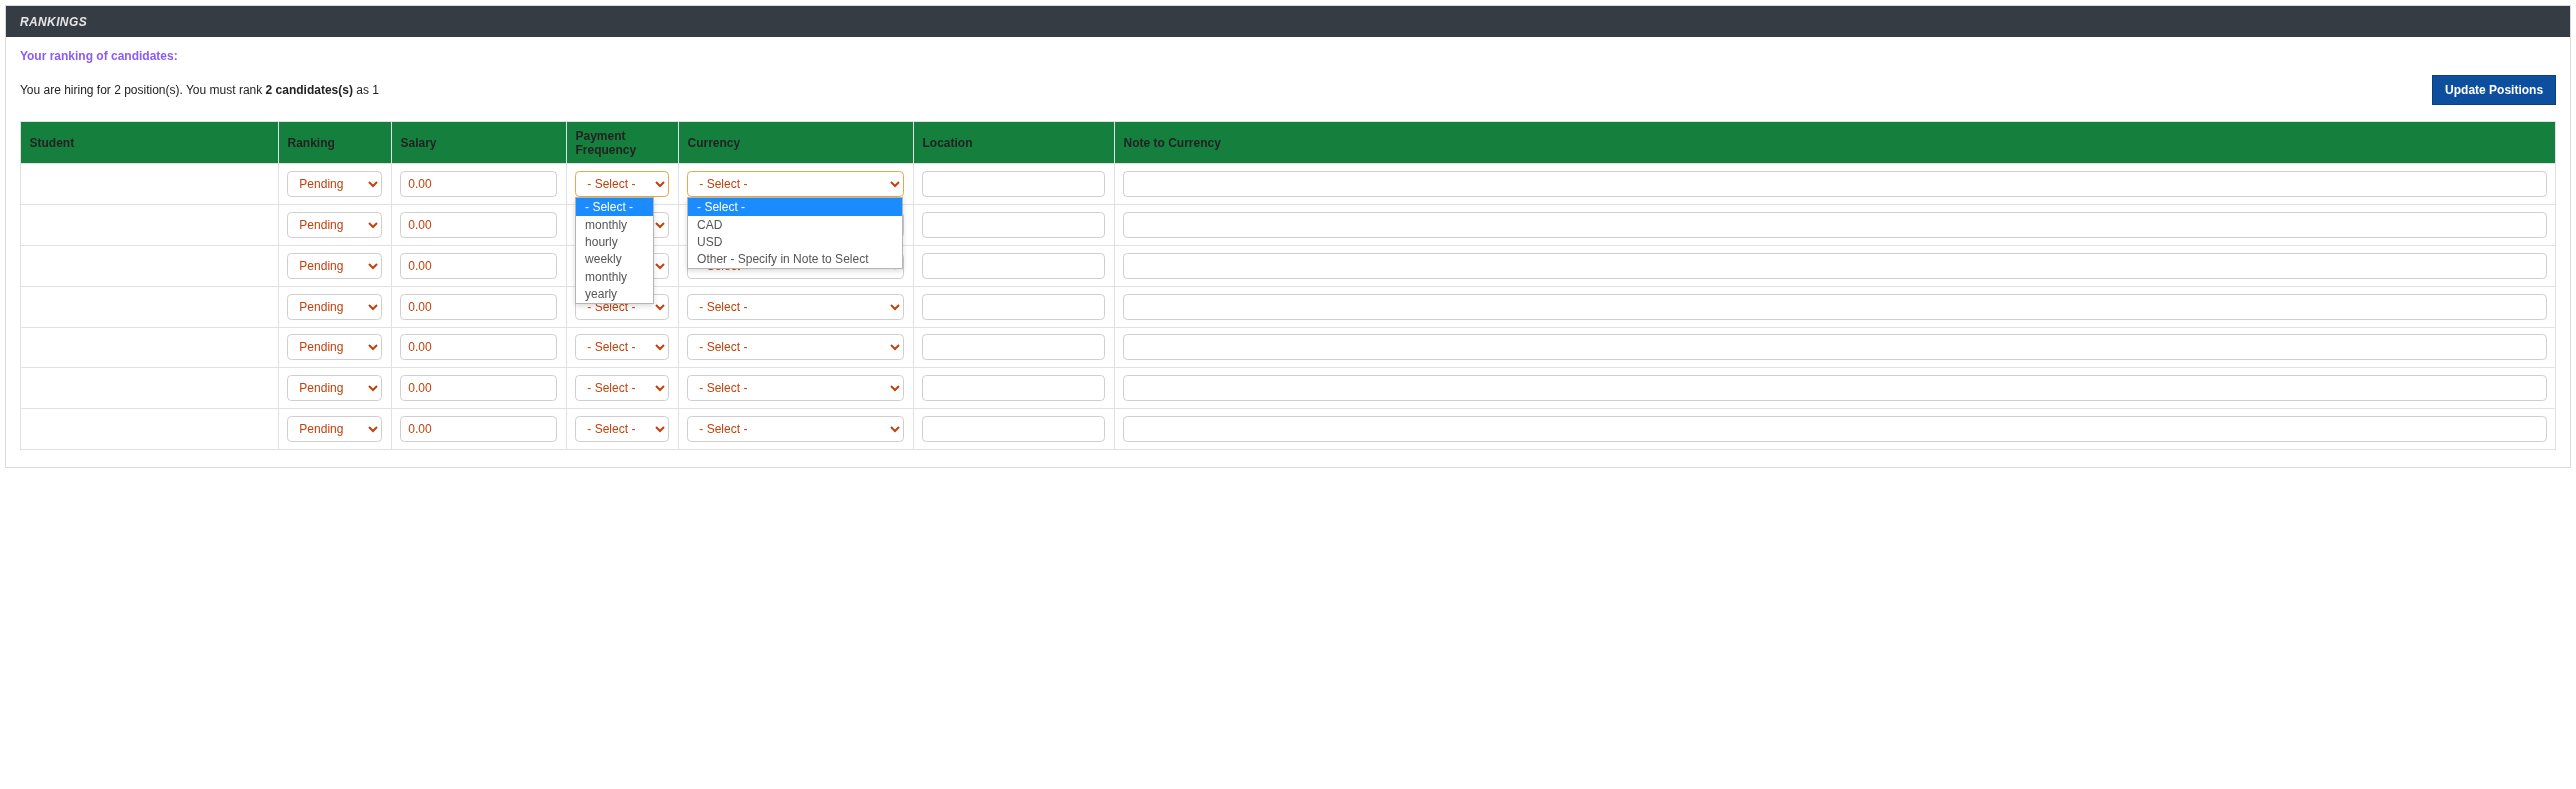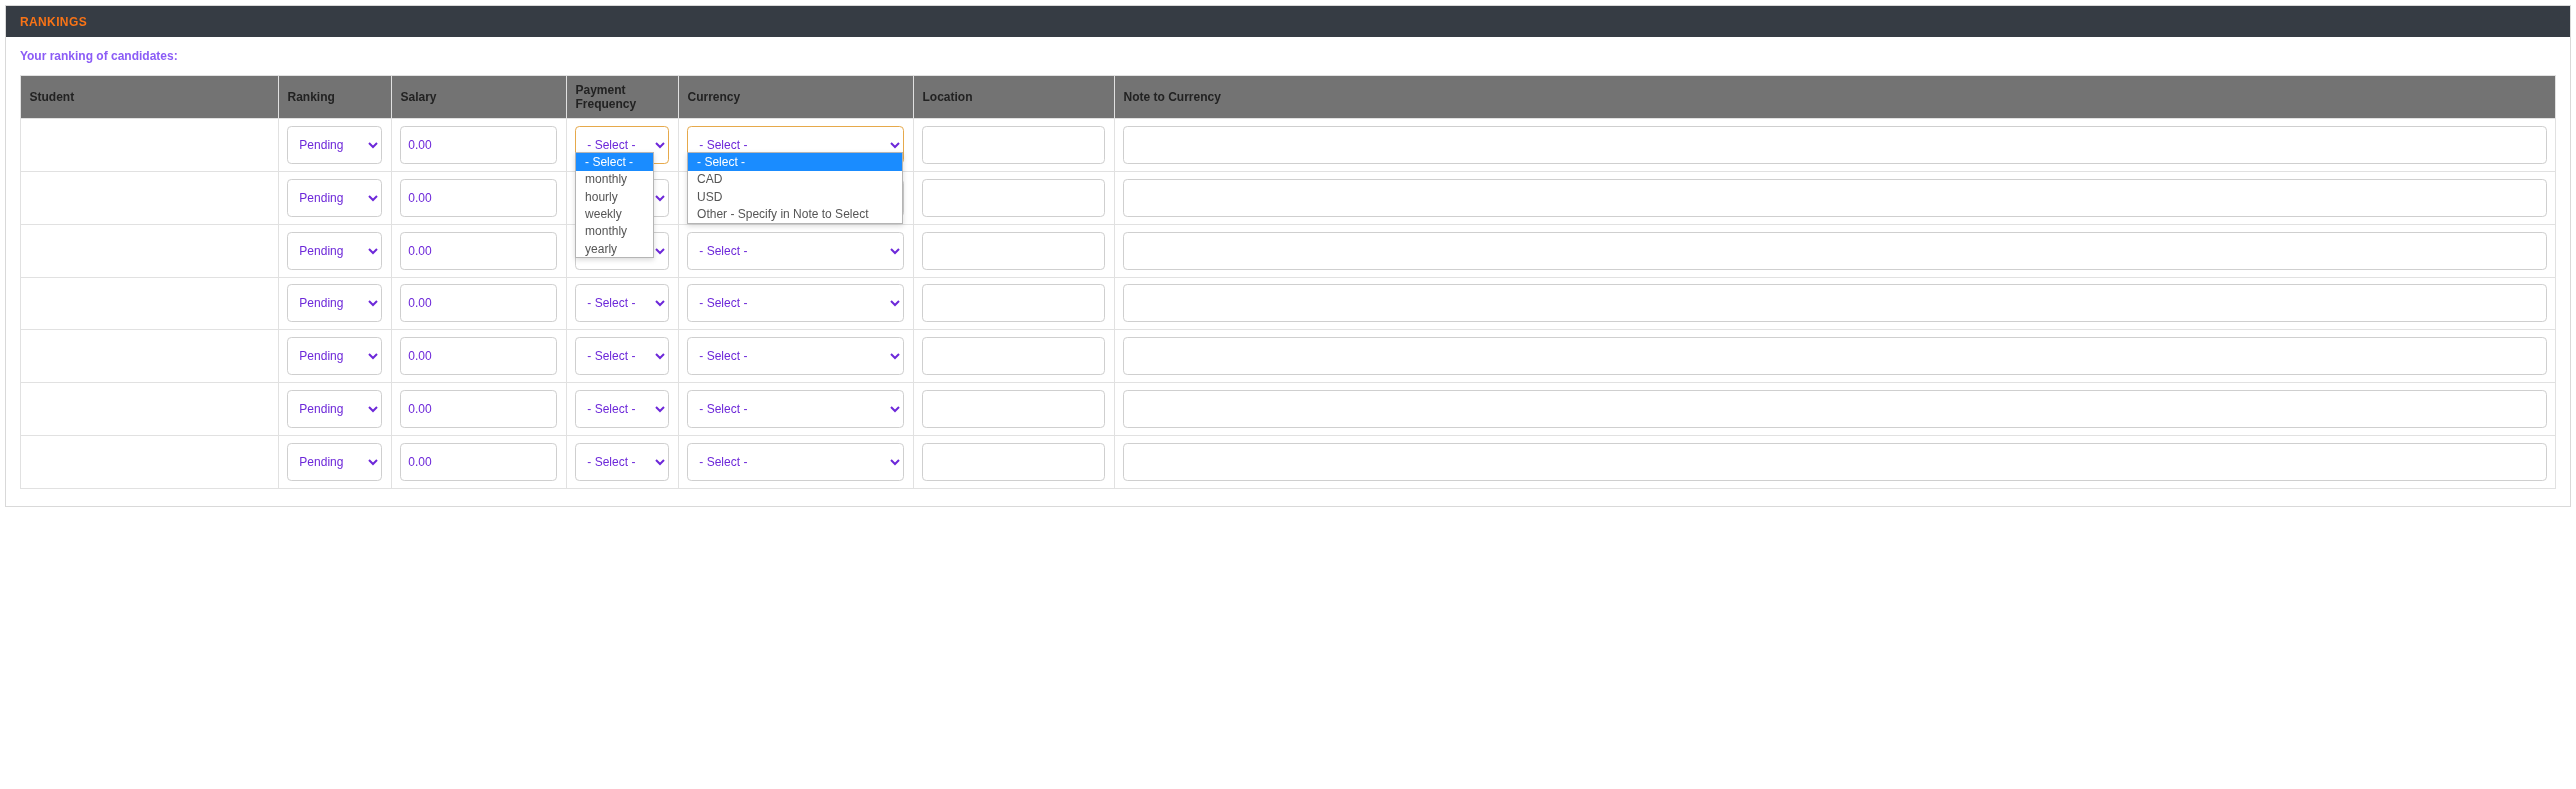--- a/index.html
+++ b/index.html
@@ -9,24 +9,25 @@
       font-size: 12px;
       color: #333;
       background: #fff;
       padding: 5.2px;
     }
     .outer {
       border: 0.9px solid #d9d9d9;
     }
     .header-bar {
       background: #363c44;
-      color: #f97316;
+      color: #e5e5e5;
       padding: 8.6px 13.7px;
       font-weight: 700;
       letter-spacing: 0.4px;
+      font-style: italic;
     }
     .content {
       padding: 12px 13.7px 17px 13.7px;
       position: relative;
     }
     .subtitle {
       font-weight: 700;
       margin: 0 0 12px 0;
       color: #8b5cf6;
     }
@@ -55,40 +56,40 @@
     }
     table.rank th, table.rank td {
       border: 0.9px solid #e1e1e1;
       padding: 6.9px 8.6px;
       text-align: left;
       vertical-align: middle;
       height: 36px;
       overflow: visible;
     }
     table.rank th {
-      background: #737373;
+      background: #15803d;
       font-weight: 700;
       color: #222;
       height: 31px;
     }
     .col-student { width: 258px; }
     .col-ranking { width: 113px; }
     .col-salary  { width: 175px; }
     .col-freq    { width: 112px; }
     .col-curr    { width: 235px; }
     .col-loc     { width: 201px; }
 
     select, input[type="text"] {
       width: 100%;
-      height: 38px;
+      height: 26px;
       border: 0.9px solid #cfcfcf;
       border-radius: 4.3px;
       padding: 0 6.9px;
       font-size: 12px;
-      color: #6d28d9;
+      color: #c2410c;
       background: #fff;
     }
     input.salary { text-align: left; }
 
     .sel-open {
       border: 1.7px solid #e6a94b;
       border-radius: 4.3px;
     }
 
     .td-rel { position: relative; }
@@ -120,20 +121,26 @@
 <body>
 
 <div class="outer">
   <div class="header-bar">
     <span>RANKINGS</span>
   </div>
 
   <div class="content">
     <p class="subtitle">Your ranking of candidates:</p>
 
+    <div class="info-row">
+      <span class="info-text">
+        <span>You are hiring for 2 position(s). You must rank </span><b>2 candidates(s)</b><span> as 1</span>
+      </span>
+      <button class="btn-primary">Update Positions</button>
+    </div>
 
     <table class="rank">
       <colgroup>
         <col class="col-student">
           <col class="col-ranking">
           <col class="col-salary">
         <col class="col-freq">
           <col class="col-curr">
           <col class="col-loc">
           <col>

